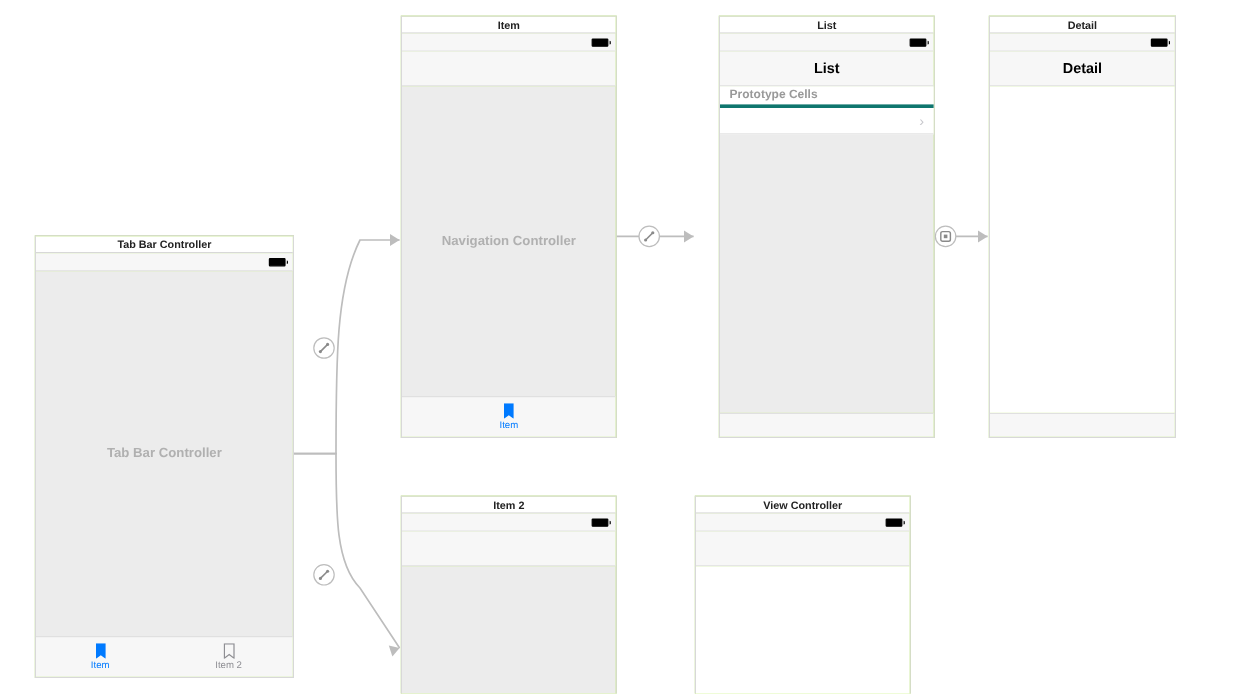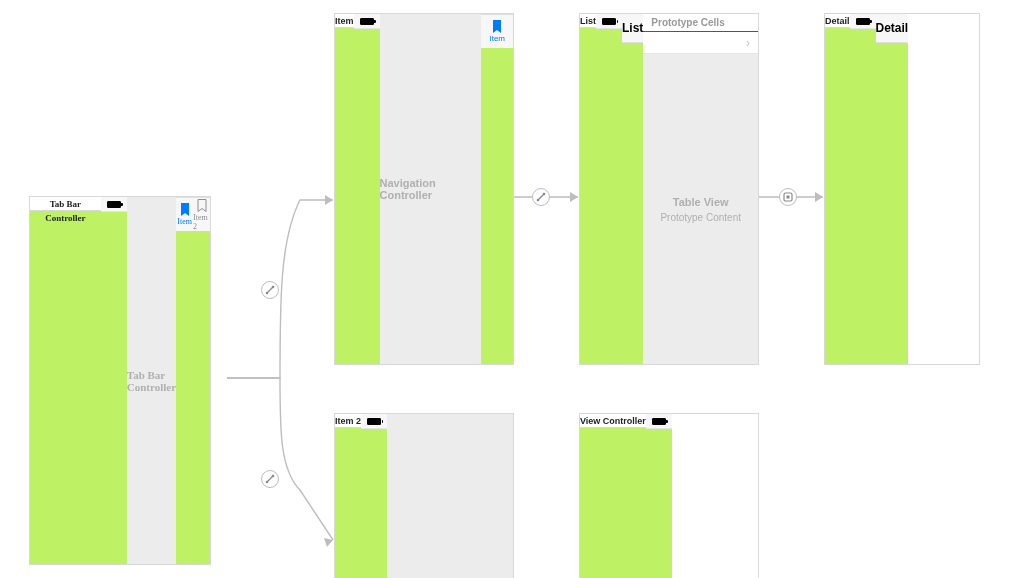--- a/index.html
+++ b/index.html
@@ -11,21 +11,21 @@
     font-family: -apple-system, BlinkMacSystemFont, "Helvetica Neue", Arial, sans-serif;
     position: relative;
     overflow: hidden;
     color: #000;
   }
   .scene {
     position: absolute;
     border: 1px solid #d8d8d8;
     background: #bef264;
     display: flex;
-    flex-direction: row;
+    flex-direction: column;
   }
   .scene-title {
     height: 14px;
     line-height: 14px;
     text-align: center;
     font-size: 9px;
     font-weight: 600;
     color: #222;
     background: #fff;
     border-bottom: 1px solid #d8d8d8;
@@ -108,21 +108,21 @@
   .tab-item.inactive { color: #8e8e93; }
   .bookmark-icon { width: 10px; height: 13px; display: block; }
   .section-header {
     height: 18px;
     background: #fff;
     font-size: 10px;
     font-weight: 600;
     display: flex;
     align-items: center;
     padding: 0 8px;
-    border-bottom: 1px solid #0f766e;
+    border-bottom: 3px solid #0f766e;
     width: 100%;
   }
   .proto-cell {
     height: 22px;
     width: 100%;
     background: #fff;
     border-bottom: 1px solid #e5e5e5;
     display: flex;
     align-items: center;
     justify-content: flex-end;
@@ -202,21 +202,21 @@
       <circle cx="8" cy="2" r="1.3" fill="#8a8a8a"></circle>
     </svg>
 </div>
 <div class="segue-badge" style="left:779px; top:188px;">
   <svg width="12" height="12" viewBox="0 0 12 12">
       <rect x="2" y="2" width="8" height="8" rx="1.5" fill="none" stroke="#8a8a8a" stroke-width="1.2"></rect>
       <rect x="4.5" y="4.5" width="3" height="3" fill="#8a8a8a"></rect>
     </svg>
 </div>
 
-<div class="scene" style="left:29px; top:196px; width:182px; height:369px;font-family:Liberation Serif, serif;">
+<div class="scene" style="left:29px; top:196px; width:216px; height:369px;">
   <div class="scene-title">Tab Bar Controller</div>
   <div class="status-bar">
     <div class="battery"></div>
   </div>
   <div class="content-area">
     <div class="placeholder-title">Tab Bar Controller</div>
   </div>
   <div class="tab-bar">
     <div class="tab-item active">
       <svg class="bookmark-icon" viewBox="0 0 10 13">
@@ -245,37 +245,33 @@
   <div class="tab-bar single">
     <div class="tab-item active" style="flex:0 0 auto; padding:0 8px;">
       <svg class="bookmark-icon" viewBox="0 0 10 13">
           <path d="M1 0 h8 v13 l-4 -3 l-4 3 z" fill="#007aff"></path>
         </svg>
       <span>Item</span>
     </div>
   </div>
 </div>
 
-<div class="scene" style="left:579px; top:13px; width:180px; height:352px;">
+<div class="scene" style="left:599px; top:13px; width:180px; height:352px;">
   <div class="scene-title">List</div>
   <div class="status-bar">
     <div class="battery"></div>
   </div>
   <div class="nav-bar">
     <span>List</span>
   </div>
   <div class="content-area" style="justify-content:flex-start;">
     <div class="section-header">Prototype Cells</div>
     <div class="proto-cell">
       <span>›</span>
     </div>
-    <div class="table-proto-rest">
-      <div class="placeholder-title">Table View</div>
-      <div class="placeholder-sub">Prototype Content</div>
-    </div>
   </div>
   <div class="bottom-gap"></div>
 </div>
 
 <div class="scene" style="left:824px; top:13px; width:156px; height:352px;">
   <div class="scene-title">Detail</div>
   <div class="status-bar">
     <div class="battery"></div>
   </div>
   <div class="nav-bar">

